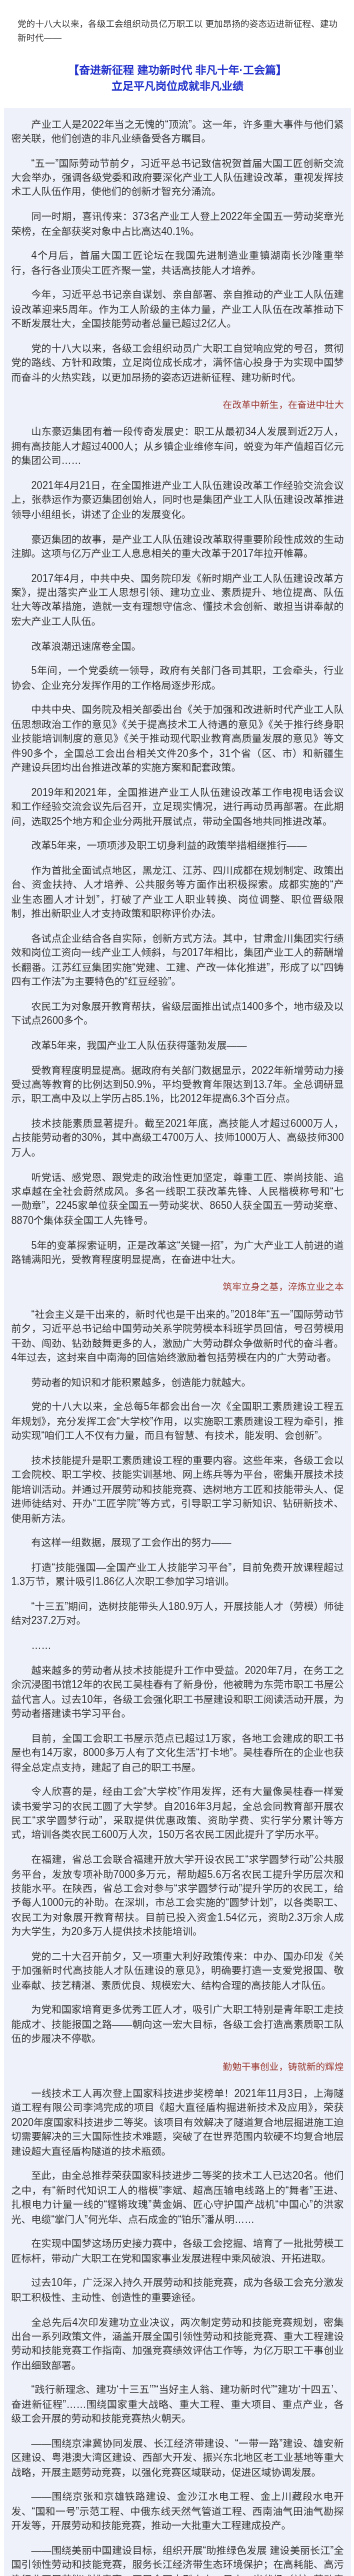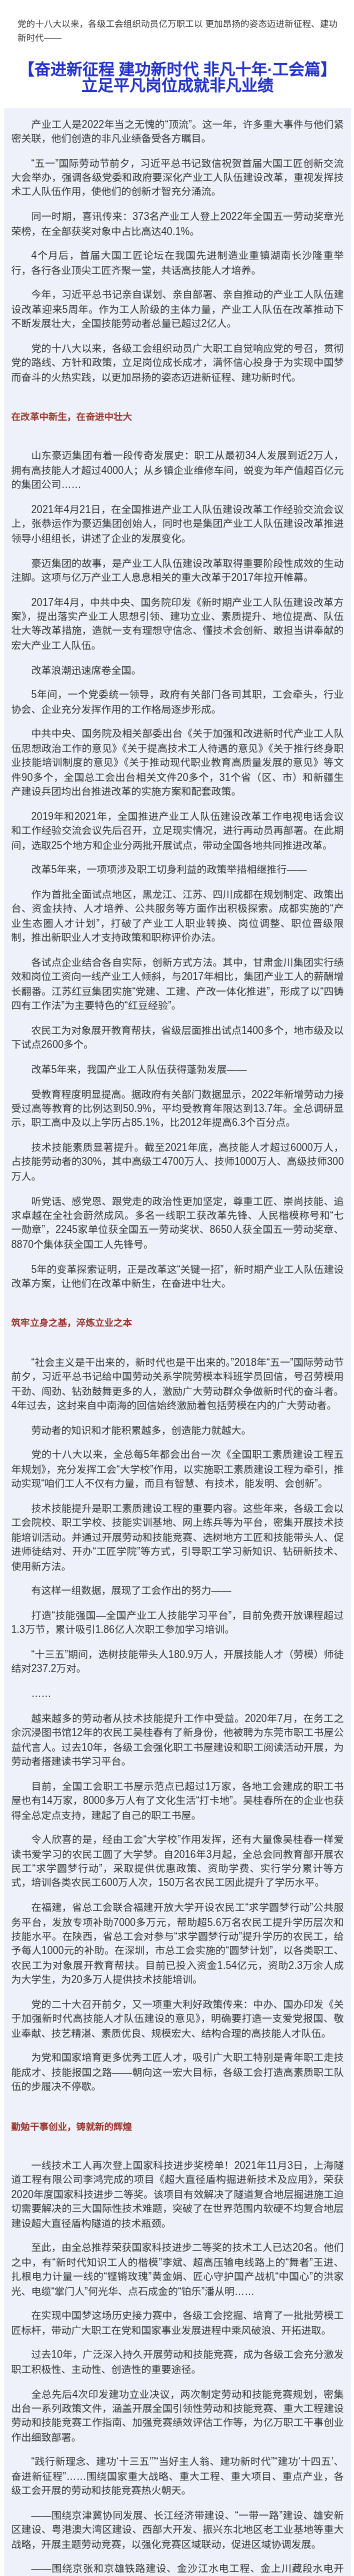--- a/index.html
+++ b/index.html
@@ -22,45 +22,45 @@
     line-height:14.4px;
     color:var(--body-text);
     margin:16px;
     padding:0 1.5px;
     text-align:justify;
   }
   .title{
     margin:15.5px 6.2px 13.4px;
     text-align:center;
     color:var(--title-color);
-    font-size:16px;
+    font-size:11px;
     line-height:16.5px;
     font-weight:bold;
   }
   .title span{display:block;}
   .article-box{
     margin:0 3.6px;
     background:var(--box-bg);
     padding:9.3px 7.7px 4.1px;
   }
   .para{
     font-size:10px;
     line-height:14.4px;
     color:var(--body-text);
     text-indent:2em;
     margin:0 0 10.3px;
     text-align:justify;
   }
   .sub-heading{
     font-size:9.3px;
     line-height:14.4px;
-    font-weight:bold;
+    font-weight:normal;
     color:var(--heading-color);
-    text-align:left;
-    margin:25px 0;
+    text-align:right;
+    margin:13px 0;
   }
 </style>
 </head>
 <body>
 
 <div class="page">
 
   <p class="intro">党的十八大以来，各级工会组织动员亿万职工以 更加昂扬的姿态迈进新征程、建功新时代——</p>
 
   <h1 class="title">
@@ -86,21 +86,21 @@
         <p class="para">中共中央、国务院及相关部委出台《关于加强和改进新时代产业工人队伍思想政治工作的意见》《关于提高技术工人待遇的意见》《关于推行终身职业技能培训制度的意见》《关于推动现代职业教育高质量发展的意见》等文件90多个，全国总工会出台相关文件20多个，31个省（区、市）和新疆生产建设兵团均出台推进改革的实施方案和配套政策。</p>
         <p class="para">2019年和2021年，全国推进产业工人队伍建设改革工作电视电话会议和工作经验交流会议先后召开，立足现实情况，进行再动员再部署。在此期间，选取25个地方和企业分两批开展试点，带动全国各地共同推进改革。</p>
         <p class="para">改革5年来，一项项涉及职工切身利益的政策举措相继推行——</p>
         <p class="para">作为首批全面试点地区，黑龙江、江苏、四川成都在规划制定、政策出台、资金扶持、人才培养、公共服务等方面作出积极探索。成都实施的“产业生态圈人才计划”，打破了产业工人职业转换、岗位调整、职位晋级限制，推出新职业人才支持政策和职称评价办法。</p>
         <p class="para">各试点企业结合各自实际，创新方式方法。其中，甘肃金川集团实行绩效和岗位工资向一线产业工人倾斜，与2017年相比，集团产业工人的薪酬增长翻番。江苏红豆集团实施“党建、工建、产改一体化推进”，形成了以“四铸四有工作法”为主要特色的“红豆经验”。</p>
         <p class="para">农民工为对象展开教育帮扶，省级层面推出试点1400多个，地市级及以下试点2600多个。</p>
         <p class="para">改革5年来，我国产业工人队伍获得蓬勃发展——</p>
         <p class="para">受教育程度明显提高。据政府有关部门数据显示，2022年新增劳动力接受过高等教育的比例达到50.9%，平均受教育年限达到13.7年。全总调研显示，职工高中及以上学历占85.1%，比2012年提高6.3个百分点。</p>
         <p class="para">技术技能素质显著提升。截至2021年底，高技能人才超过6000万人，占技能劳动者的30%，其中高级工4700万人、技师1000万人、高级技师300万人。</p>
         <p class="para">听党话、感党恩、跟党走的政治性更加坚定，尊重工匠、崇尚技能、追求卓越在全社会蔚然成风。多名一线职工获改革先锋、人民楷模称号和“七一勋章”，2245家单位获全国五一劳动奖状、8650人获全国五一劳动奖章、8870个集体获全国工人先锋号。</p>
-        <p class="para">5年的变革探索证明，正是改革这“关键一招”，新时期产业工人队伍建设改革方案，让他们在改革中新生，在奋进中壮大。</p>
+        <p class="para">5年的变革探索证明，正是改革这“关键一招”，为广大产业工人前进的道路铺满阳光，受教育程度明显提高，在奋进中壮大。</p>
         <h2 class="sub-heading">筑牢立身之基，淬炼立业之本</h2>
         <p class="para">“社会主义是干出来的，新时代也是干出来的。”2018年“五一”国际劳动节前夕，习近平总书记给中国劳动关系学院劳模本科班学员回信，号召劳模用干劲、闯劲、钻劲鼓舞更多的人，激励广大劳动群众争做新时代的奋斗者。4年过去，这封来自中南海的回信始终激励着包括劳模在内的广大劳动者。</p>
         <p class="para">劳动者的知识和才能积累越多，创造能力就越大。</p>
         <p class="para">党的十八大以来，全总每5年都会出台一次《全国职工素质建设工程五年规划》，充分发挥工会“大学校”作用，以实施职工素质建设工程为牵引，推动实现“咱们工人不仅有力量，而且有智慧、有技术，能发明、会创新”。</p>
         <p class="para">技术技能提升是职工素质建设工程的重要内容。这些年来，各级工会以工会院校、职工学校、技能实训基地、网上练兵等为平台，密集开展技术技能培训活动。并通过开展劳动和技能竞赛、选树地方工匠和技能带头人、促进师徒结对、开办“工匠学院”等方式，引导职工学习新知识、钻研新技术、使用新方法。</p>
         <p class="para">有这样一组数据，展现了工会作出的努力——</p>
         <p class="para">打造“技能强国—全国产业工人技能学习平台”，目前免费开放课程超过1.3万节，累计吸引1.86亿人次职工参加学习培训。</p>
         <p class="para">“十三五”期间，选树技能带头人180.9万人，开展技能人才（劳模）师徒结对237.2万对。</p>
         <p class="para">……</p>
         <p class="para">越来越多的劳动者从技术技能提升工作中受益。2020年7月，在务工之余沉浸图书馆12年的农民工吴桂春有了新身份，他被聘为东莞市职工书屋公益代言人。过去10年，各级工会强化职工书屋建设和职工阅读活动开展，为劳动者搭建读书学习平台。</p>

